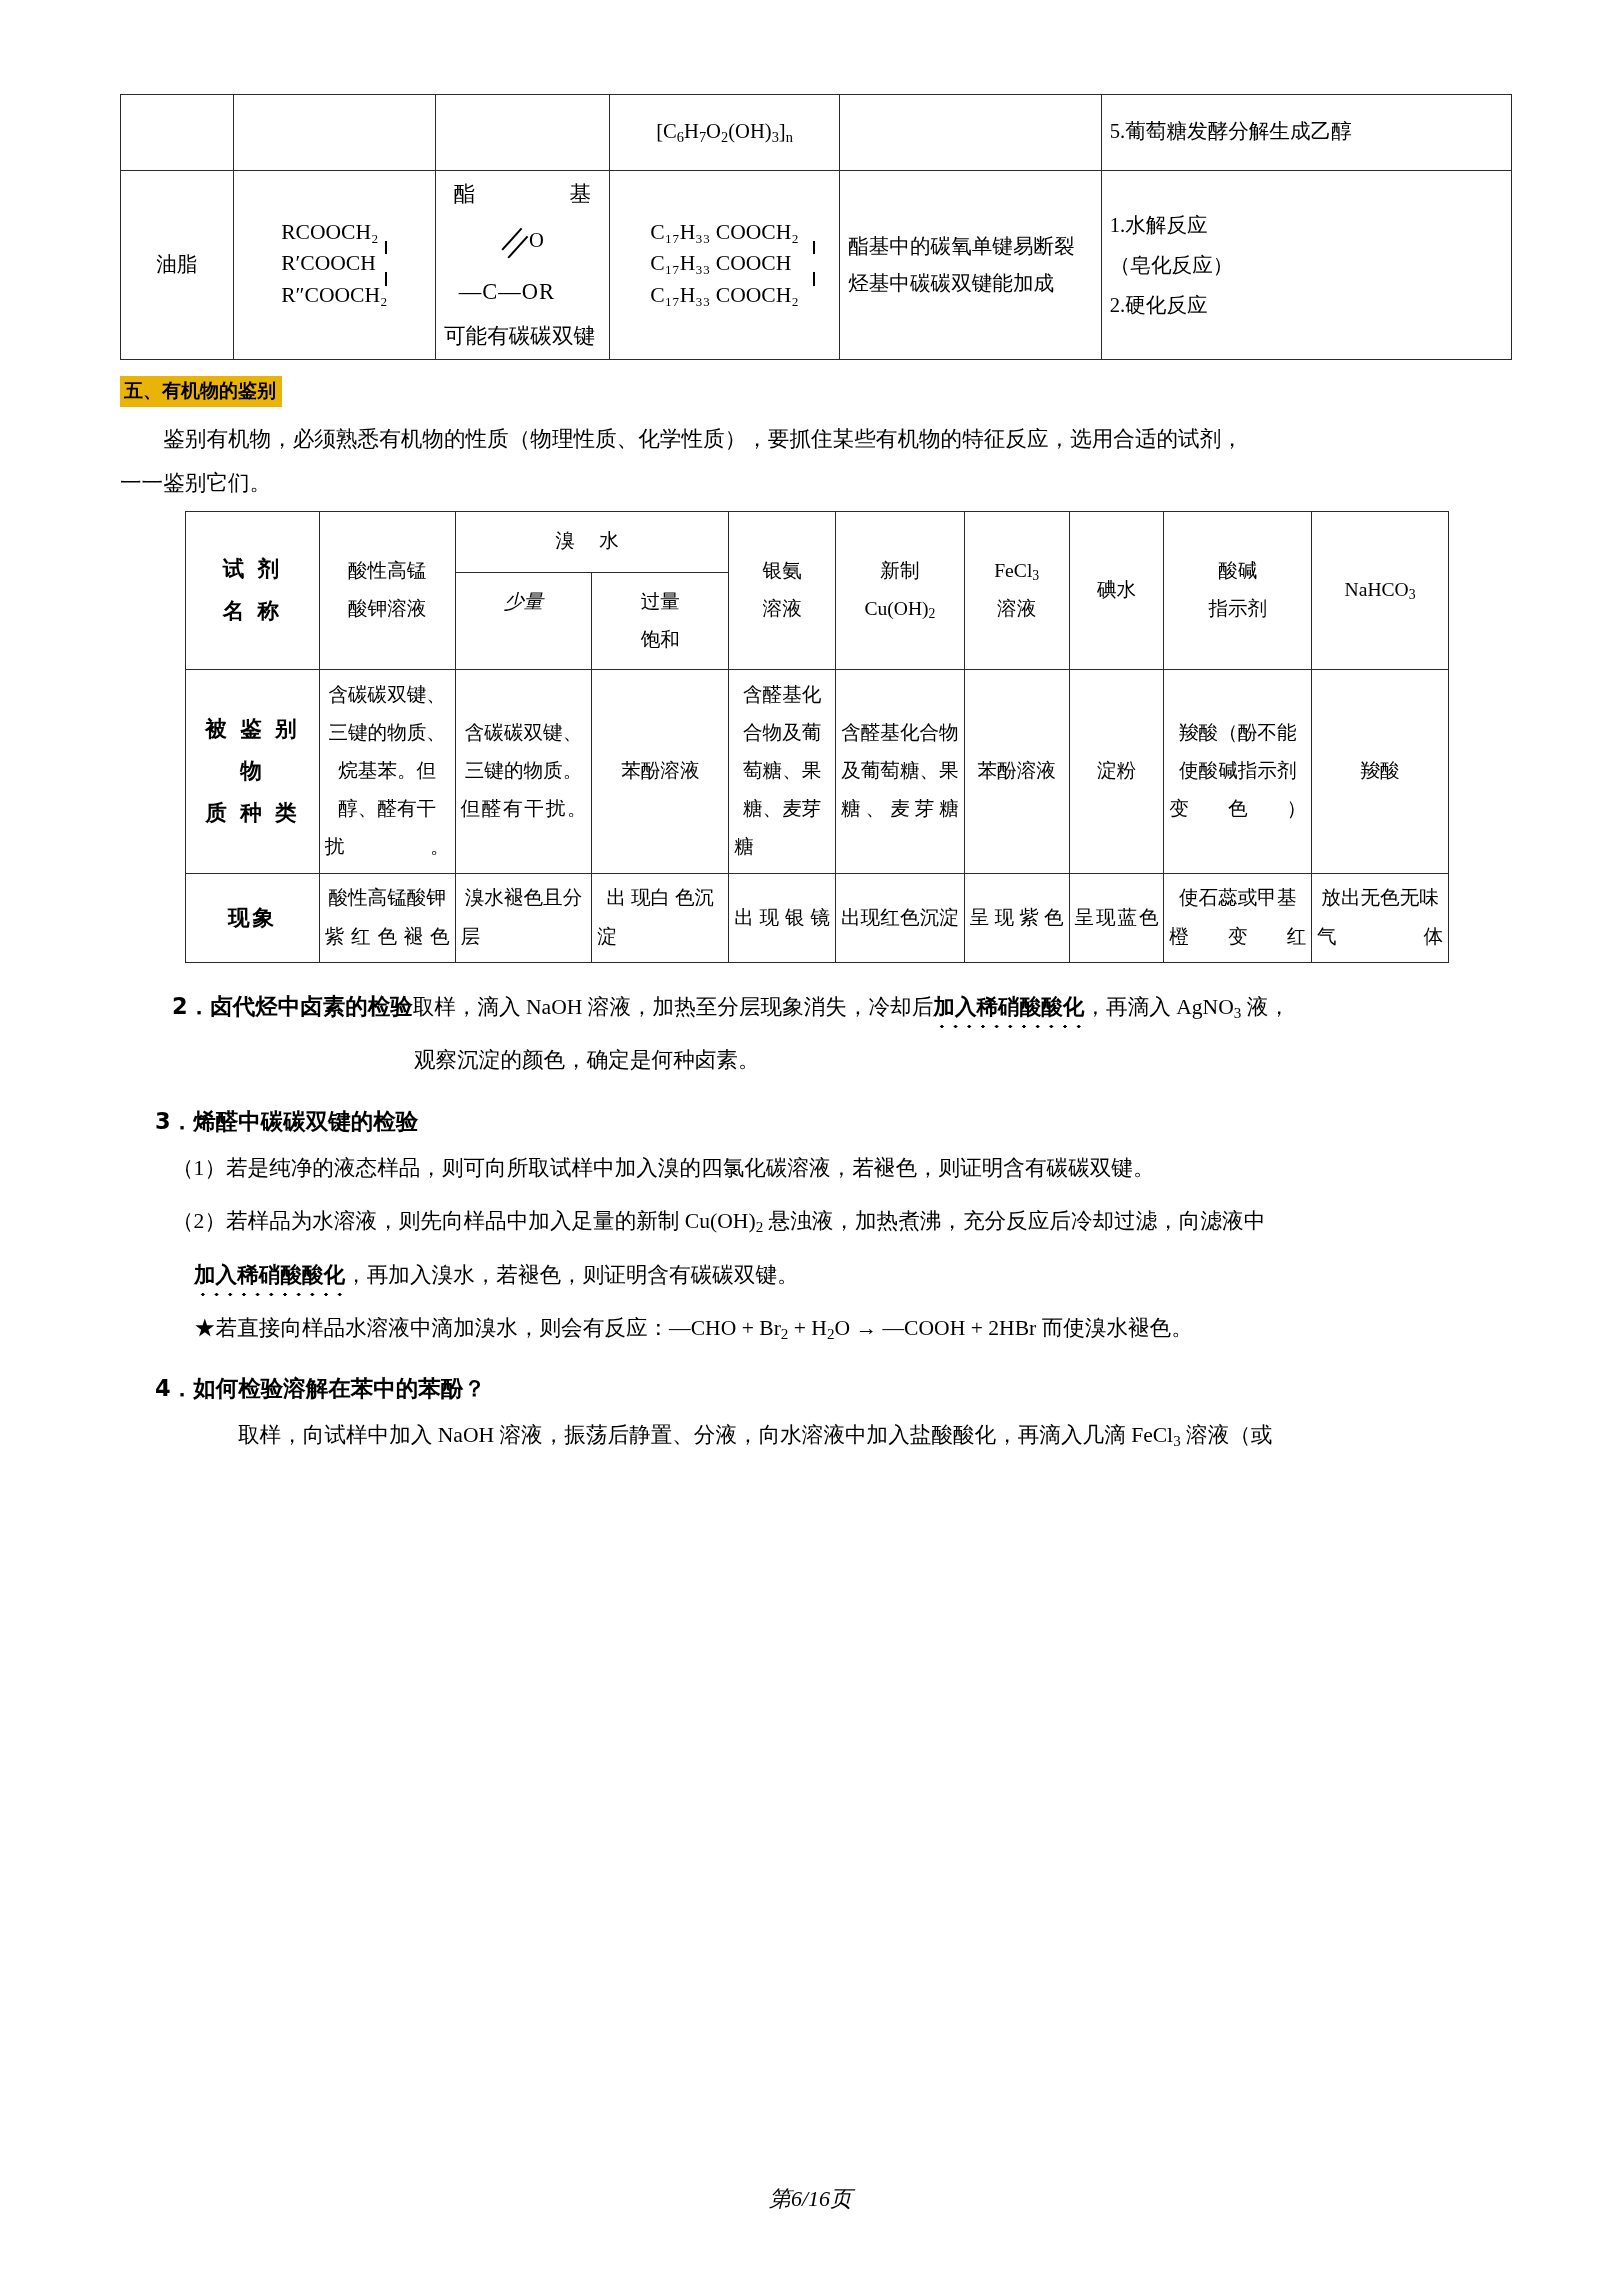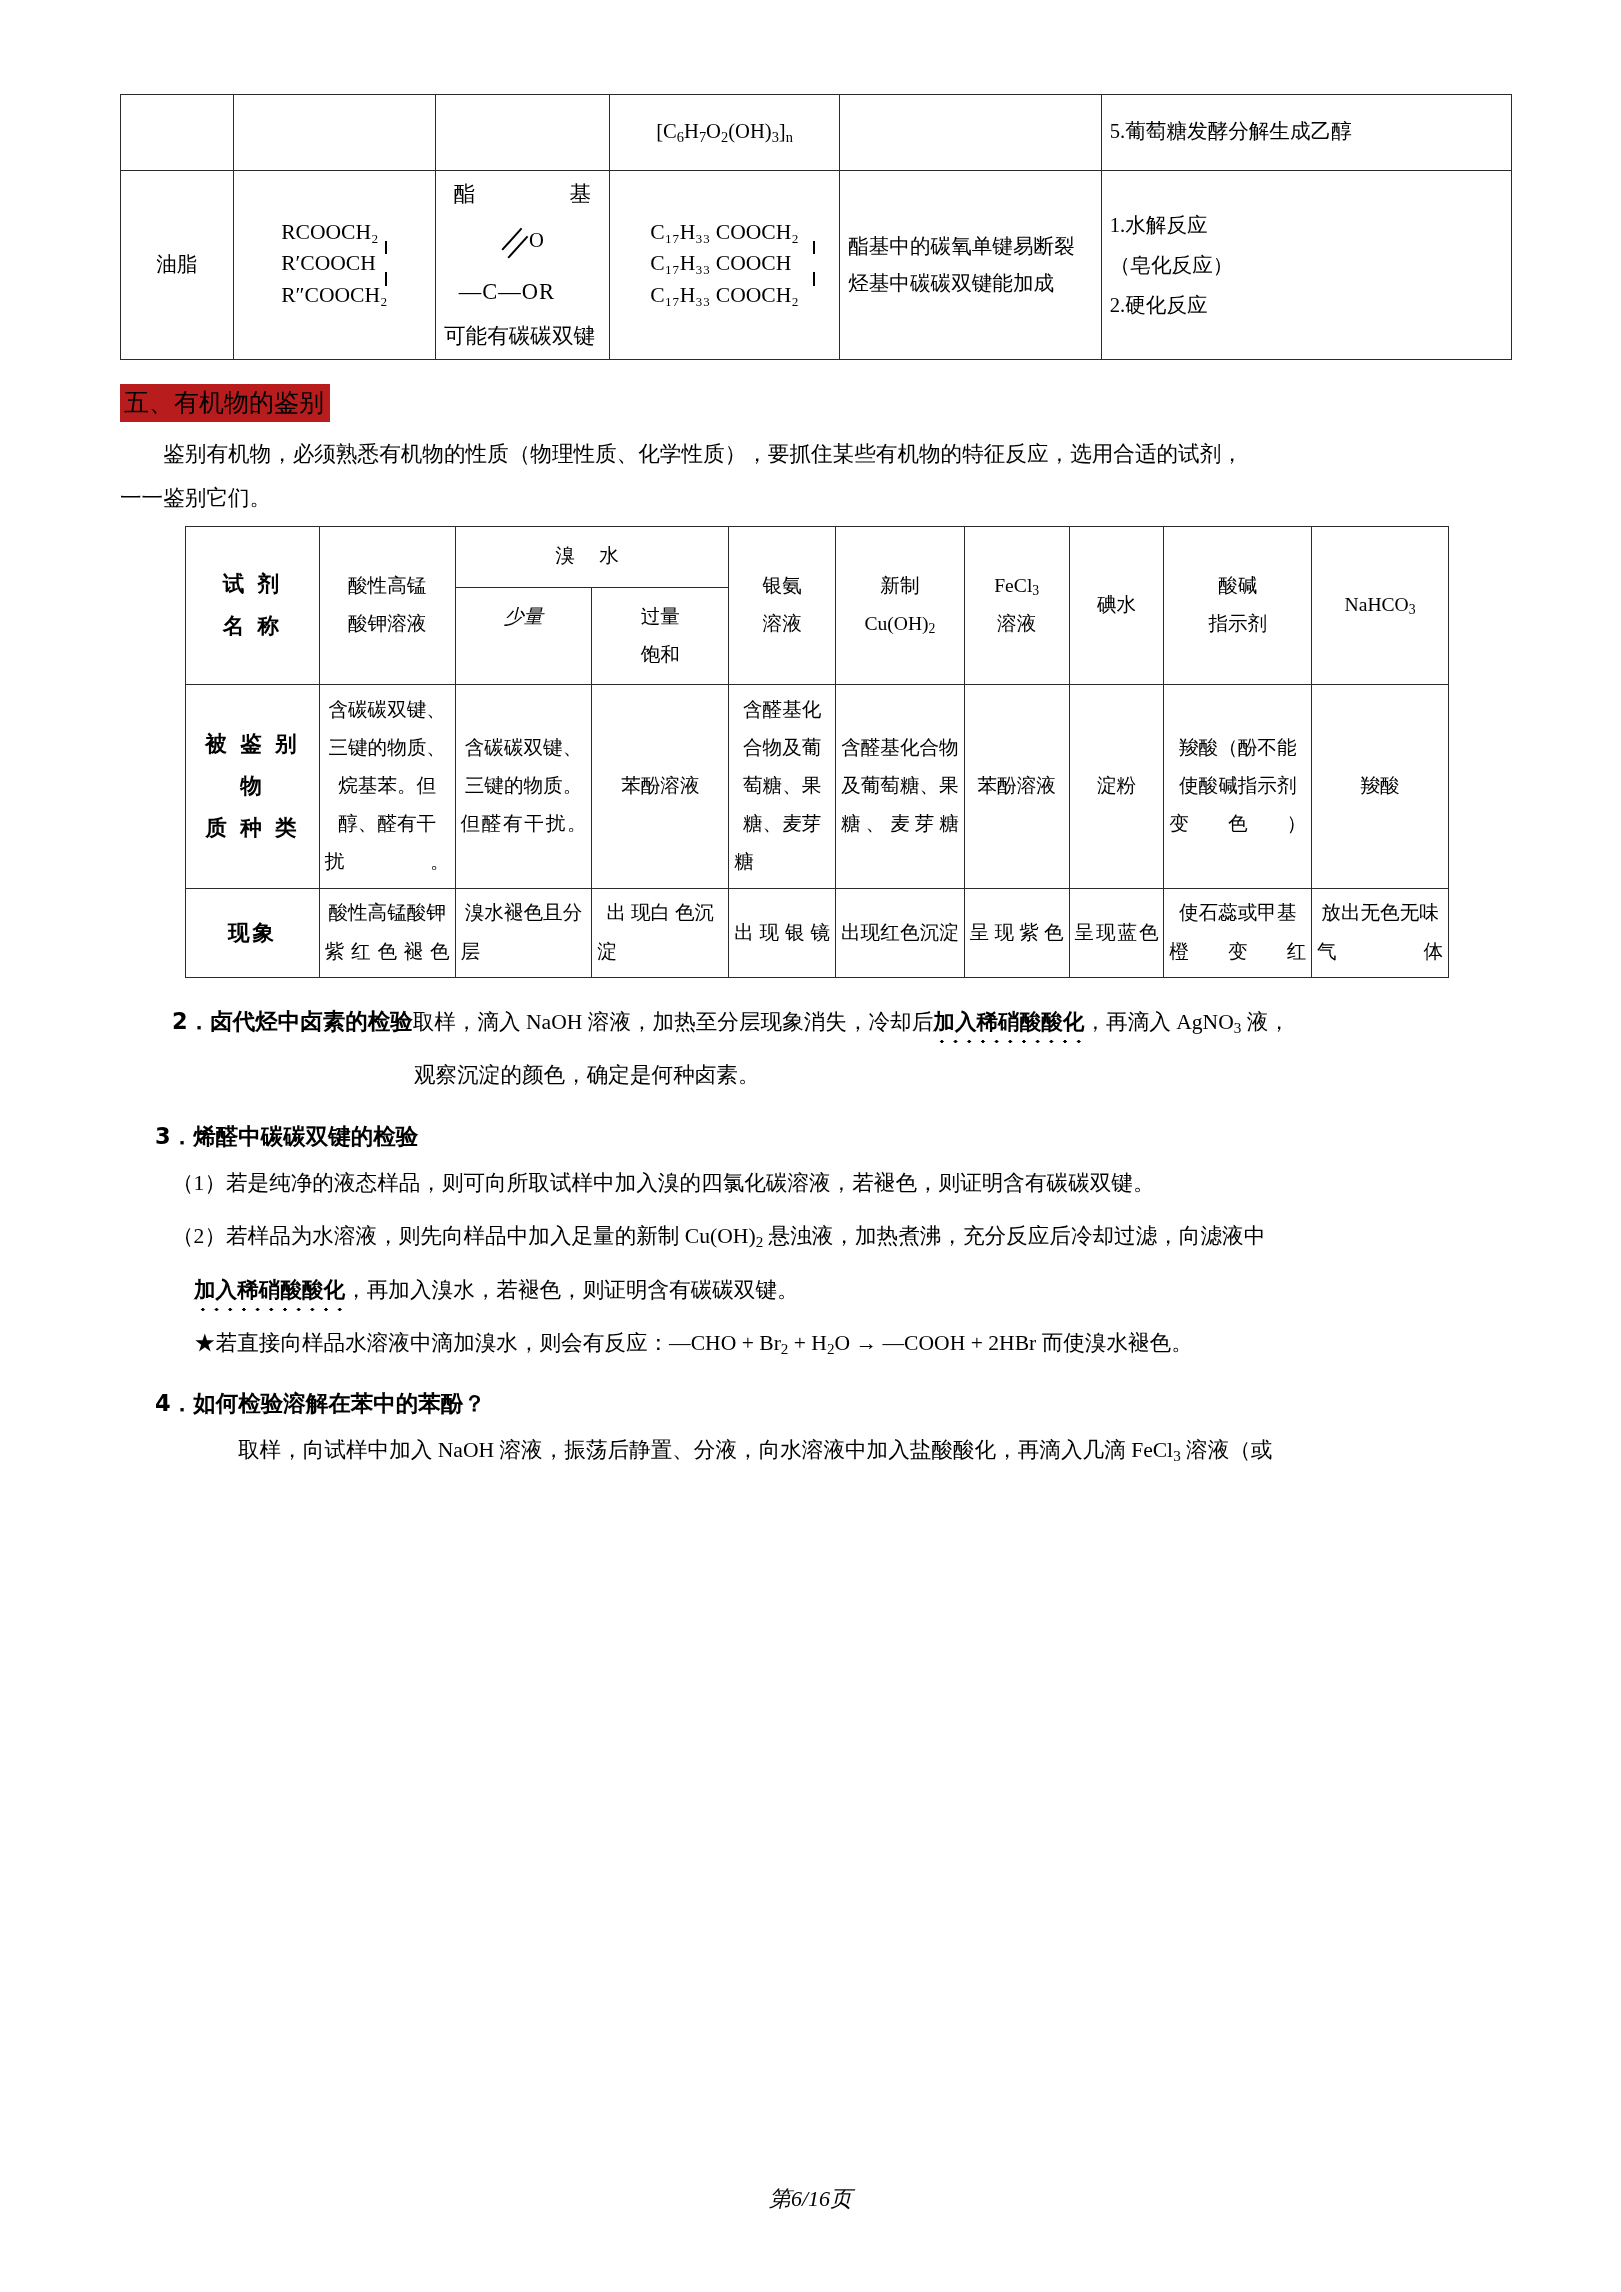--- a/index.html
+++ b/index.html
@@ -12,21 +12,21 @@
   }
   .page { position:relative; width:1621px; height:2293px; padding:0; box-sizing:border-box; }
   .content { position:absolute; left:120px; top:94px; width:1392px; }
 
   
   table { border-collapse:collapse; table-layout:fixed; }
   td, th { border:1px solid #2b2b2b; padding:5.9px 7.8px; vertical-align:middle;
            font-weight:normal; font-size:19.6px; line-height:1.65; }
 
   
-  .tbl-top { width:1392px; margin:0 0 8px 0; }
+  .tbl-top { width:1392px; margin:0 0 0 0; }
   .tbl-top td { font-size:20.6px; }
   .c-name   { width:96px;  text-align:center; }
   .c-struct { width:186px; text-align:center; }
   .c-group  { width:157px; text-align:center; }
   .c-formula{ width:214px; text-align:center; }
   .c-prop   { width:245px; text-align:left; }
   .c-rxn    { width:auto;  text-align:left; }
 
   .cellempty { height:63px; }
   .formula-cell { font-family:"Liberation Serif",serif; font-size:22.5px; }
@@ -46,23 +46,23 @@
 
   
   .glyc { display:inline-block; text-align:left; position:relative; font-size:21.6px; line-height:1.45; }
   .glyc .ln { white-space:nowrap; position:relative; }
   .glyc .bond { position:absolute; width:1.6px; background:#000; }
 
   .prop-lines { line-height:1.8; }
   .rxn-lines  { line-height:1.95; }
 
   
-  .sec-head { margin:15.7px 0 5.9px 0; font-size:25px; font-weight:normal;
+  .sec-head { margin:15.7px 0 5.9px 0; font-size:19px; font-weight:bold;
               font-family:"DejaVu Sans","Liberation Sans",sans-serif;
-              background:#b91c1c; display:inline-block; padding:2px 5.9px 2.9px 3.9px; }
+              background:#eab308; display:inline-block; padding:2px 5.9px 2.9px 3.9px; }
 
   .para { font-size:21.6px; line-height:2.05; text-indent:2em; margin:3.9px 0 0 0; }
   .para2 { font-size:21.6px; line-height:2.05; margin:0; }
 
   .numhead { font-size:22.5px; font-weight:bold; margin:23.5px 0 9.8px 0;
              font-family:"DejaVu Sans","Liberation Sans",sans-serif; }
   .numhead.ind { margin-left:35px; }
 
   
   .wrap-main { margin:5.9px 0 0 65px; }

